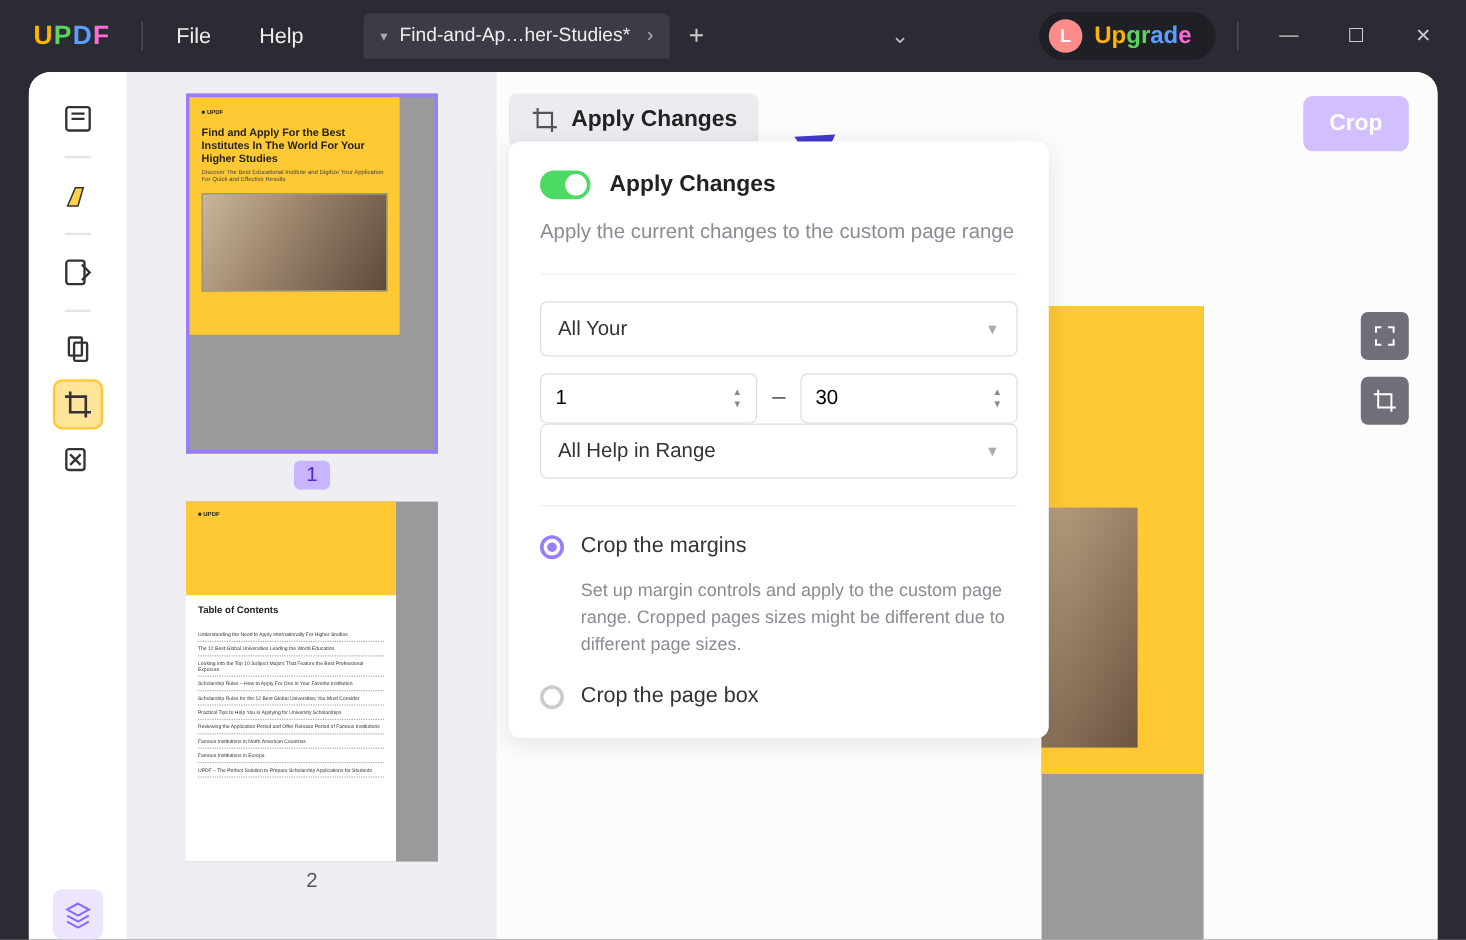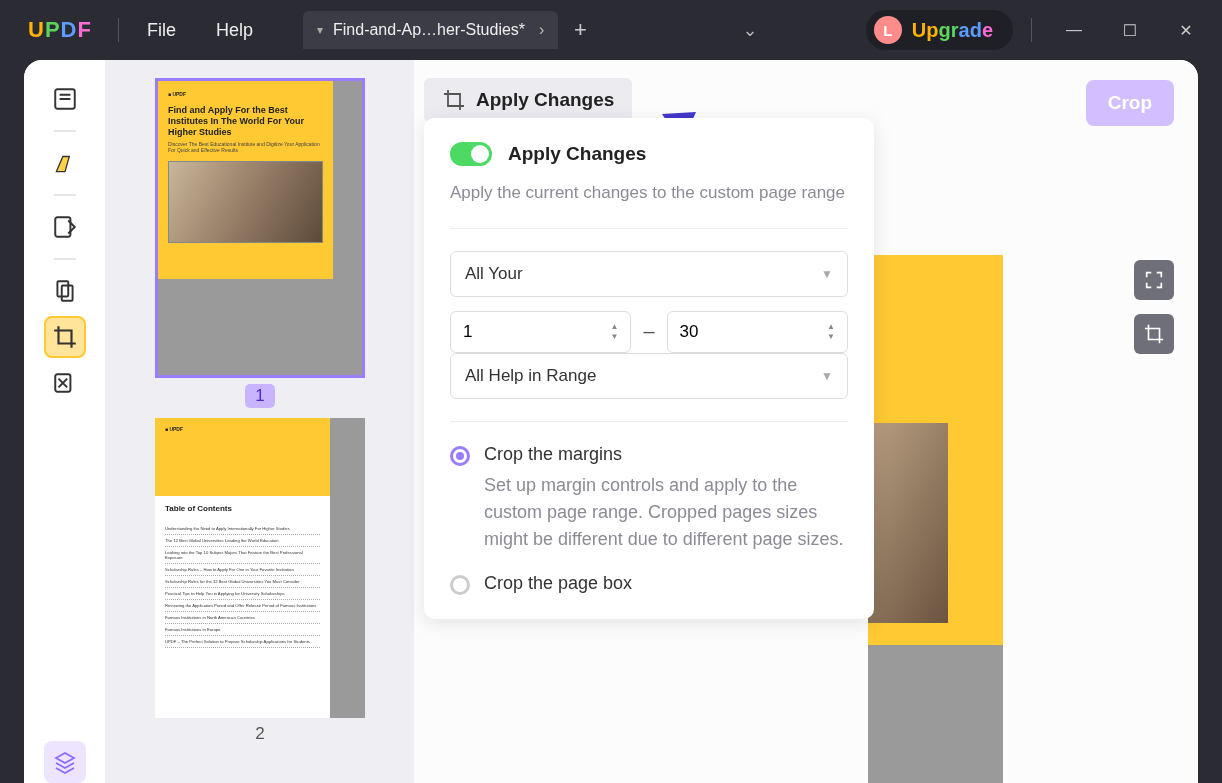--- a/index.html
+++ b/index.html
@@ -88,21 +88,21 @@
 .select .caret { color: #aaa; font-size: 12px; }
 .range-row { display: flex; align-items: center; gap: 12px; margin-top: 14px; }
 .numinput { flex: 1; border: 1px solid #ddd; border-radius: 6px; padding: 10px 12px; font-size: 17px; display: flex; justify-content: space-between; align-items: center; background: #fff; }
 .numinput .steppers { display: flex; flex-direction: column; font-size: 8px; color: #888; line-height: 1; gap: 2px; }
 .dash { font-size: 20px; color: #555; }
 .radio-row { display: flex; align-items: flex-start; gap: 14px; margin-top: 6px; }
 .radio { width: 20px; height: 20px; border: 3px solid #9a7cff; border-radius: 50%; flex-shrink: 0; margin-top: 2px; position: relative; cursor: pointer; }
 .radio.checked::after { content: ''; position: absolute; left: 3px; top: 3px; width: 8px; height: 8px; background: #9a7cff; border-radius: 50%; }
 .radio.unchecked { border-color: #ccc; }
 .radio-label { font-size: 18px; color: #333; }
-.radio-desc { font-size: 18px; color: #8b8b96; margin-top: 6px; margin-left: 34px; line-height: 1.5; }
+.radio-desc { font-size: 15px; color: #8b8b96; margin-top: 16px; margin-left: 34px; line-height: 1.5; }
 
 
 .righttools { position: absolute; right: 24px; top: 200px; display: flex; flex-direction: column; gap: 14px; }
 .rtool { width: 40px; height: 40px; background: #6f6f7a; border-radius: 6px; display: flex; align-items: center; justify-content: center; cursor: pointer; }
 .rtool svg { width: 22px; height: 22px; stroke: #fff; fill: none; stroke-width: 1.8; }
 
 
 .docprev { position: absolute; top: 195px; left: 454px; width: 135px; height: 550px; background: #9a9a9a; }
 .docprev .y { position: absolute; top: 0; left: 0; right: 0; height: 390px; background: #ffc933; }
 .docprev .imgp { position: absolute; top: 168px; left: 0; width: 80px; height: 200px; background: linear-gradient(120deg, #b89f82, #6b5440); }

